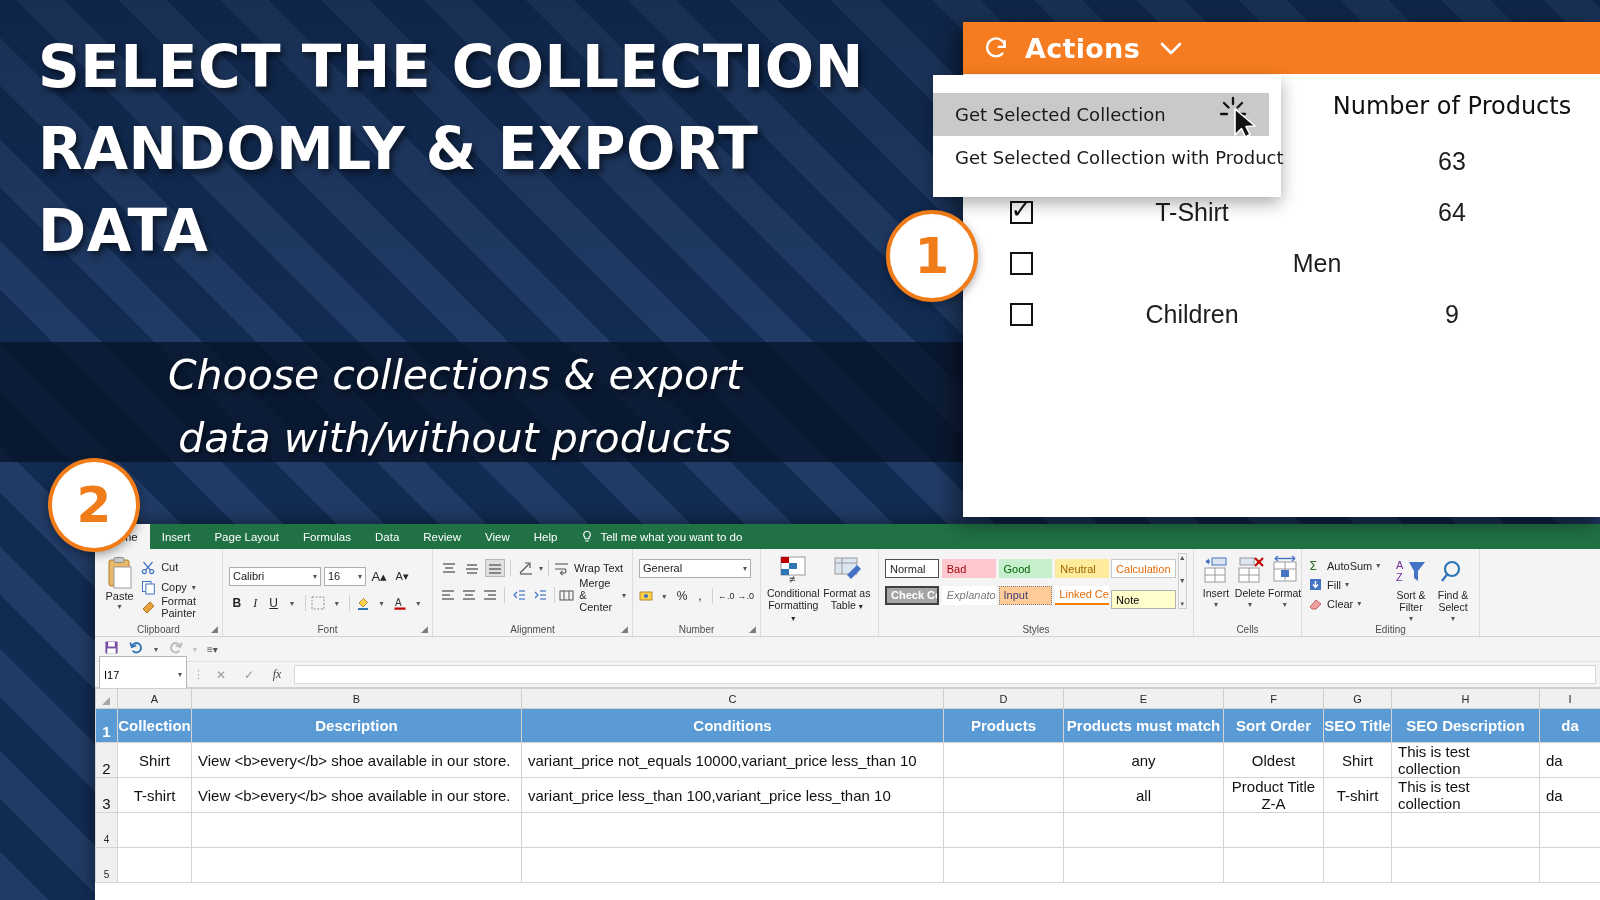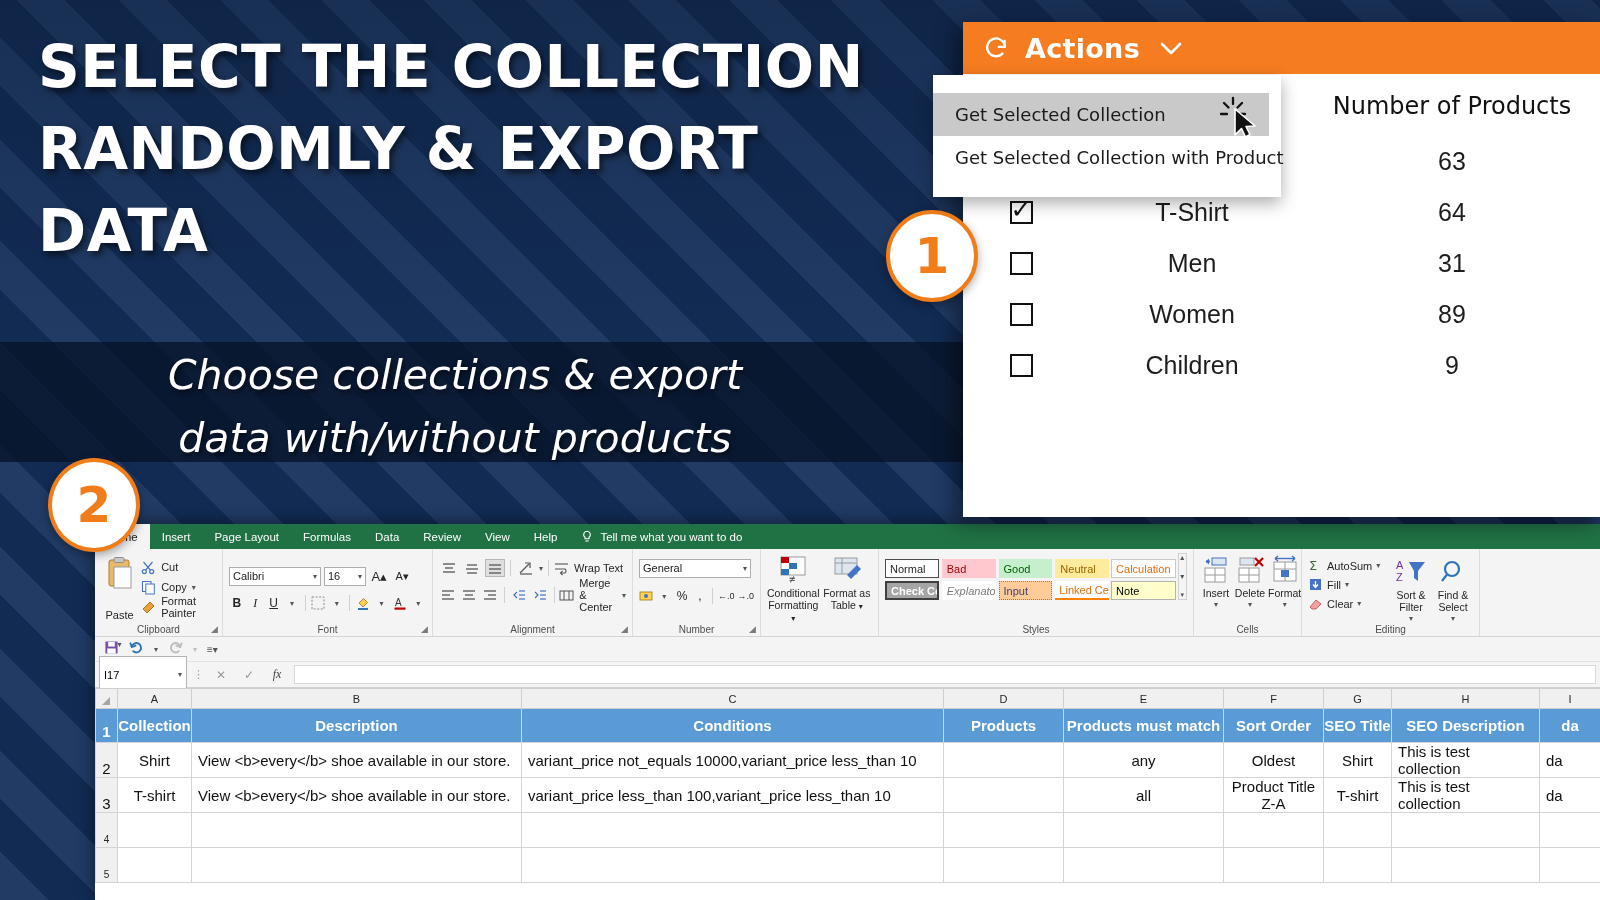--- a/index.html
+++ b/index.html
@@ -163,21 +163,21 @@
   }
   .rgroup { position: relative; border-right: 1px solid #dcdcdc; padding: 4px 6px 0 6px; }
   .rglabel {
     position: absolute; bottom: 1px; left: 0; right: 0; text-align: center;
     font-size: 10px; color: #4d4d4d;
   }
   .rgdia { position:absolute; bottom:2px; right:4px; font-size:9px; color:#7a7a7a; }
 
   
   #g-clipboard { width: 128px; display:flex; gap:3px; }
-  #paste-col { width: 46px; display:flex; flex-direction:column; align-items:center; padding-top:3px;gap:19px; }
+  #paste-col { width: 46px; display:flex; flex-direction:column; align-items:center; padding-top:3px; }
   #paste-icon { width: 30px; height: 34px; }
   .clip-item { display:flex; align-items:center; gap:5px; height:20px; font-size:11px; }
   .mini-ic { width: 15px; height: 15px; display:inline-block; }
 
   
   #g-font { width: 210px; }
   .frow { display:flex; align-items:center; gap:3px; height:22px; }
   .ipt {
     border:1px solid #adadad; background:#fff; height:19px; font-size:11px;
     display:flex; align-items:center; padding:0 3px; color:#1b1b1b;
@@ -312,30 +312,22 @@
       </span>
       <span class="c-title">T-Shirt</span>
       <span class="c-num">64</span>
     </div>
 
     <div class="coll-row">
       <span class="c-check">
         <span class="cbx"></span>
       </span>
       <span class="c-title">Men</span>
-      <span class="c-num">31</span>
-    </div>
-
-    <div class="coll-row">
-      <span class="c-check">
-        <span class="cbx"></span>
-      </span>
-      <span class="c-title">Women</span>
-      <span class="c-num">89</span>
-    </div>
+    </div>
+
 
     <div class="coll-row">
       <span class="c-check">
         <span class="cbx"></span>
       </span>
       <span class="c-title">Children</span>
       <span class="c-num">9</span>
     </div>
   </div>
 </div>
@@ -633,21 +625,21 @@
         <div class="stylegrid" style="flex:1 1 auto;">
           <div class="scell s-normal">Normal</div>
           <div class="scell s-bad">Bad</div>
           <div class="scell s-good">Good</div>
           <div class="scell s-neutral">Neutral</div>
           <div class="scell s-check">Check Cell</div>
           <div class="scell s-expl">Explanatory ...</div>
           <div class="scell s-input">Input</div>
           <div class="scell s-linked">Linked Cell</div>
         </div>
-        <div style="display:flex; flex-direction:column; gap:3px; width:80px; padding-top:6px;">
+        <div style="display:flex; flex-direction:column; gap:12px; width:80px; padding-top:6px;">
           <div class="scell s-calc">Calculation</div>
           <div class="scell s-note">Note</div>
         </div>
         <div id="style-scroll">
           <span>▲</span>
           <span>▼</span>
           <span>▾</span>
         </div>
       </div>
       <div class="rglabel">Styles</div>

